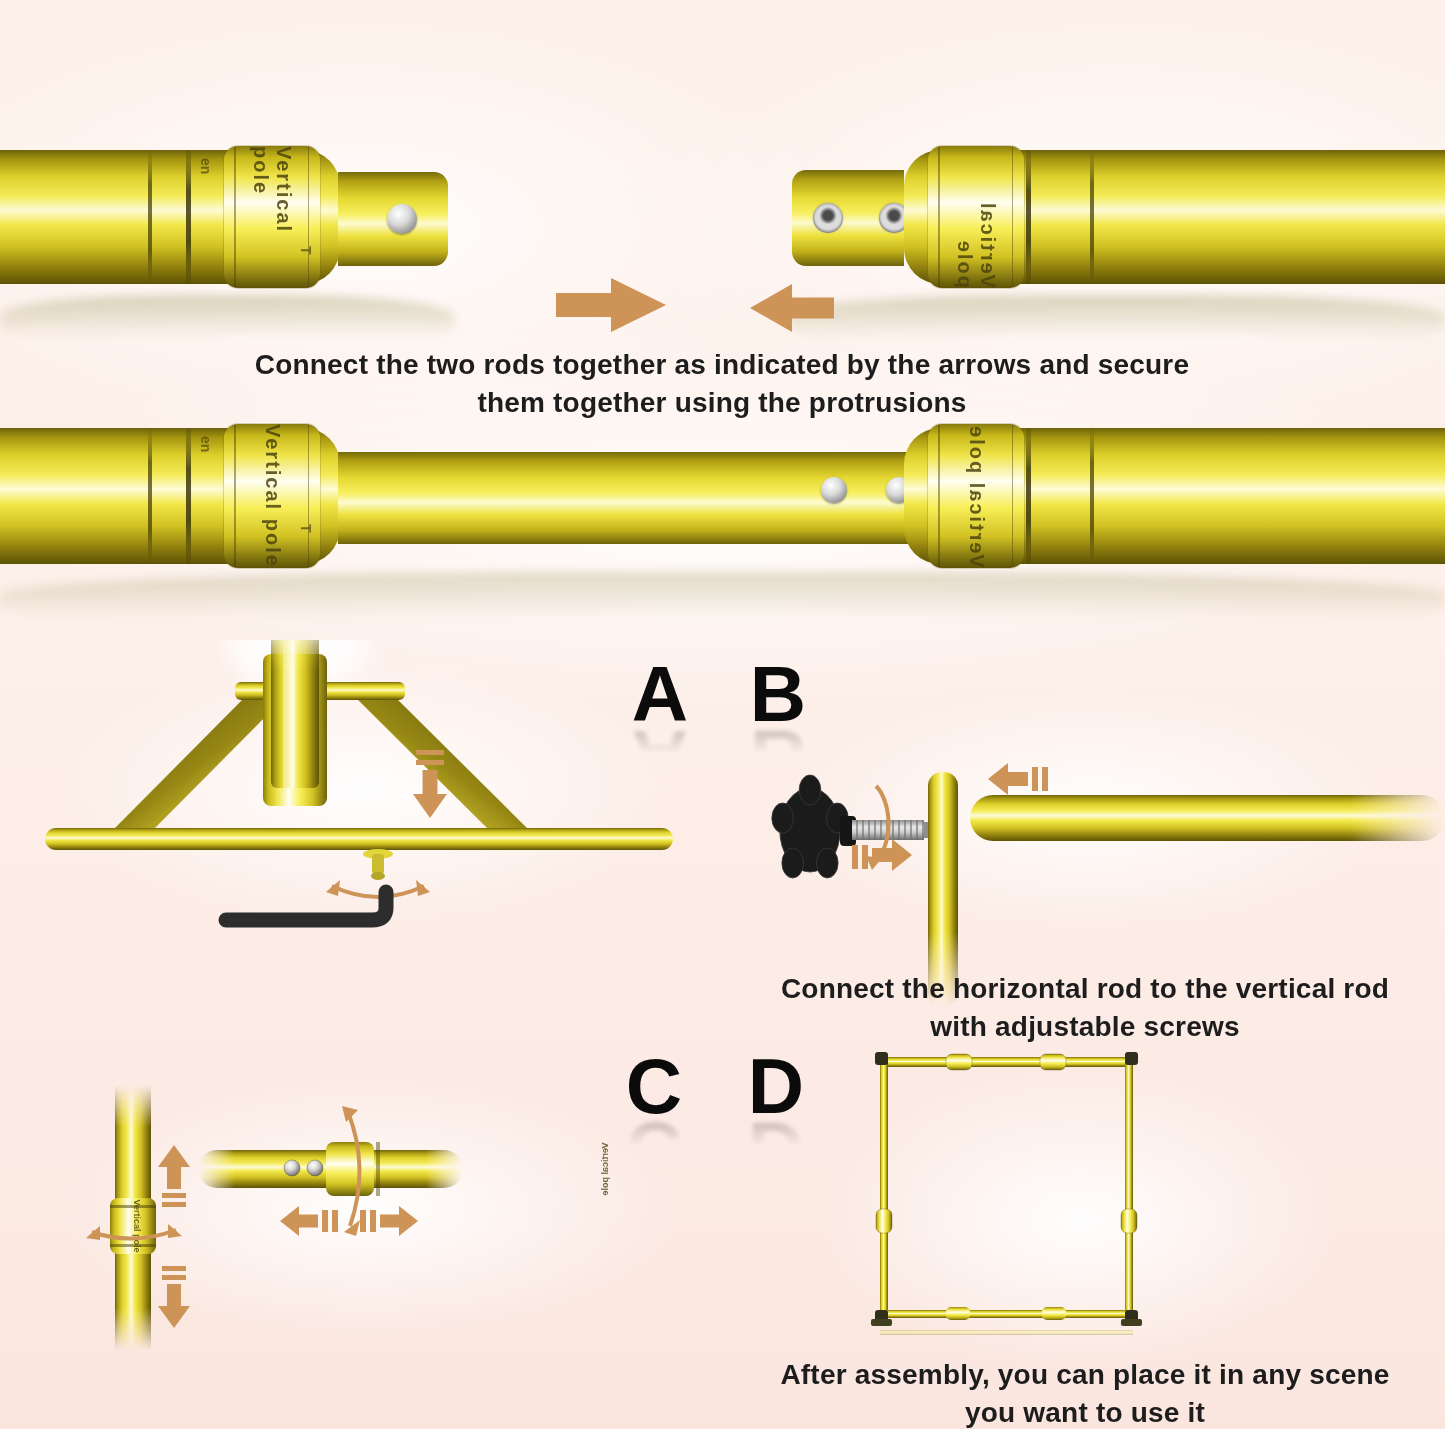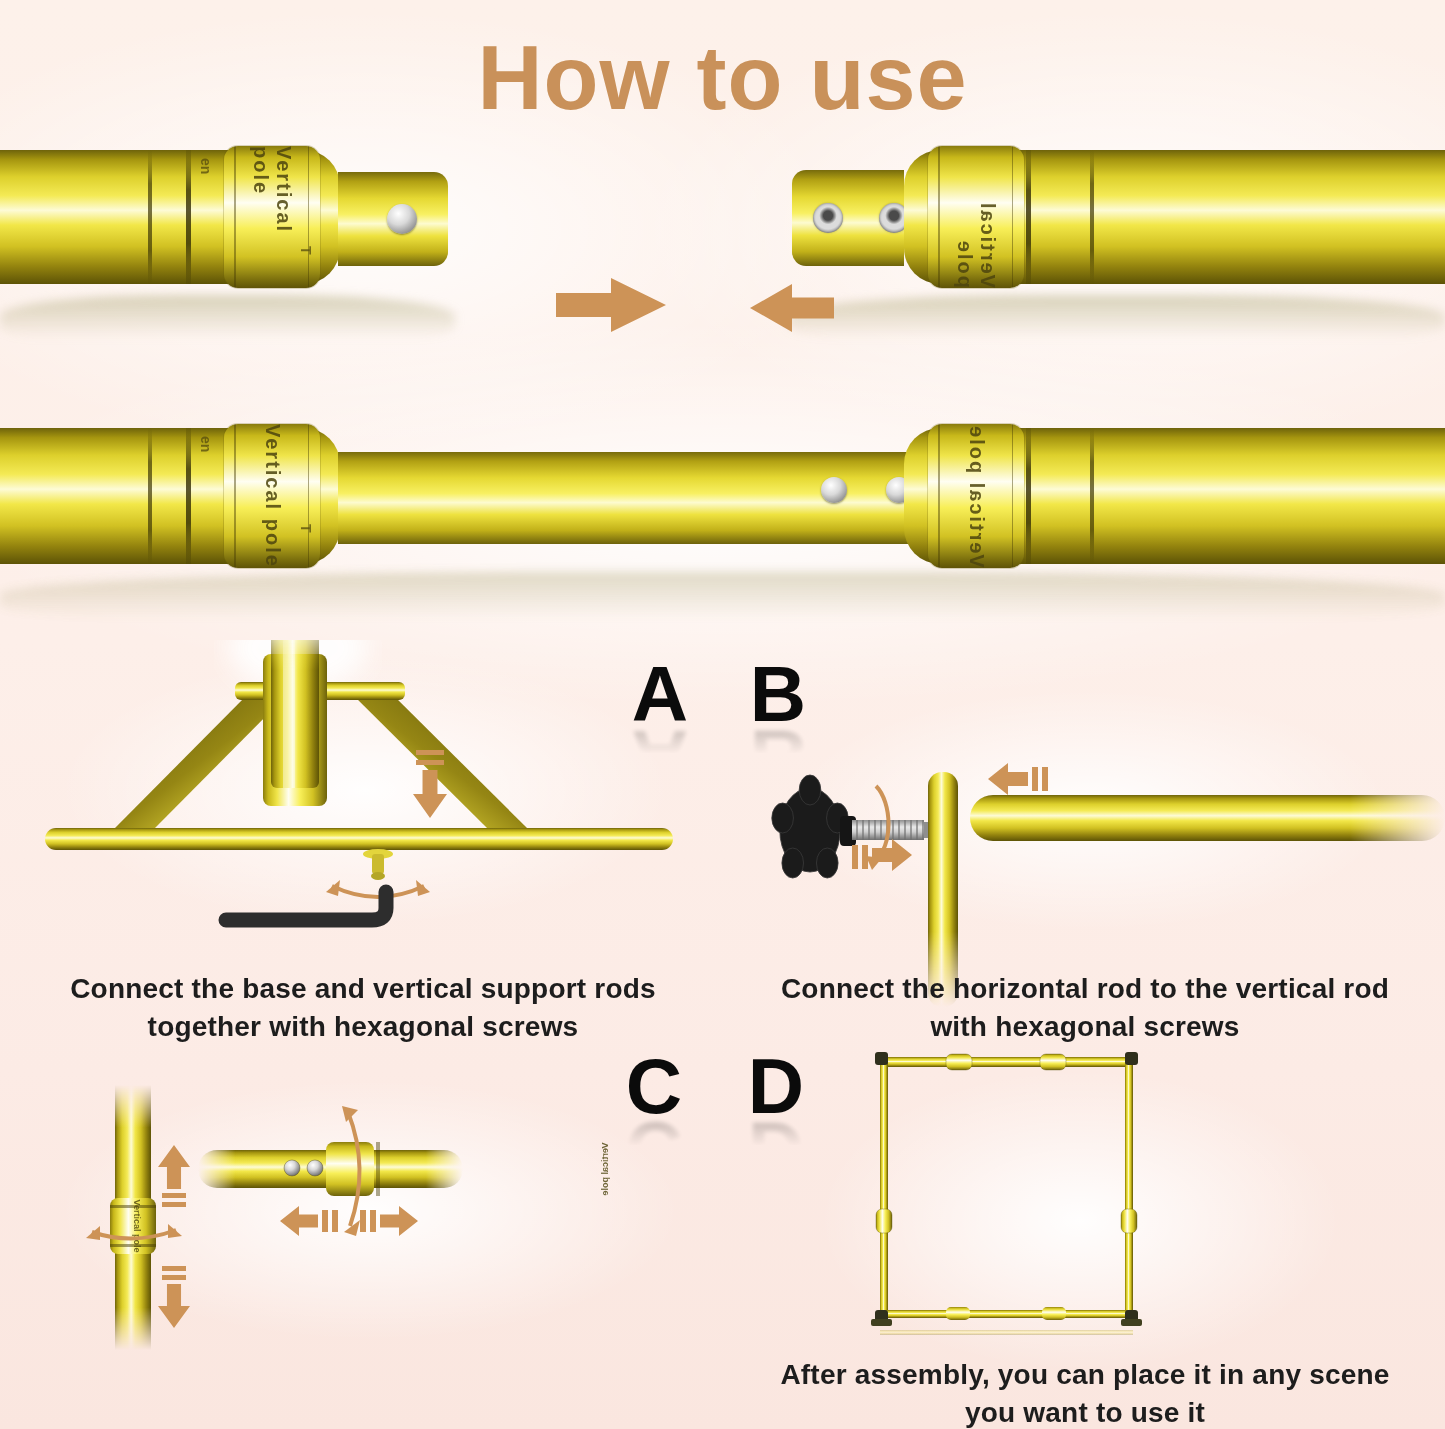--- a/index.html
+++ b/index.html
@@ -186,21 +186,20 @@
         </mask>
       <filter id="bl">
           <feGaussianBlur stdDeviation="12"></feGaussianBlur>
         </filter>
       <pattern id="thr" width="6" height="24" patternUnits="userSpaceOnUse">
         <line x1="3" y1="0" x2="3" y2="24" stroke="#6d6d6d" stroke-width="2"></line>
       </pattern>
     </defs>
   </svg>
 
-  <div class="title">How to use</div>
 
   <div class="glow" style="left:60px;top:655px;width:610px;height:270px"></div>
   <div class="glow" style="left:790px;top:690px;width:600px;height:240px"></div>
   <div class="glow" style="left:60px;top:1080px;width:620px;height:260px"></div>
   <div class="glow" style="left:820px;top:1070px;width:520px;height:300px"></div>
 
   <div>
 
     <div class="refl" style="left:0;top:295px;width:455px;height:52px"></div>
     <div class="shaft cap-r" style="left:0;top:150px;width:340px;height:134px"></div>
@@ -222,20 +221,21 @@
     <div class="collar" style="left:928px;top:146px;width:96px;height:142px">
       <span class="vtext mir">Vertical pole</span>
     </div>
     <div class="ringline" style="left:1026px;top:150px;height:134px"></div>
     <div class="groove" style="left:1090px;top:150px;height:134px"></div>
 
     <div class="arr r" style="left:556px;top:278px;width:110px;height:54px"></div>
     <div class="arr l" style="left:750px;top:284px;width:84px;height:48px"></div>
   </div>
 
+  <div class="cap" style="left:242px;top:346px;width:960px">Connect the two rods together as indicated by the arrows and secure them together using the protrusions</div>
 
   <div>
     <div class="refl" style="left:0;top:572px;width:1445px;height:56px;opacity:.8"></div>
     <div class="shaft cap-r" style="left:0;top:428px;width:340px;height:136px"></div>
     <div class="groove" style="left:148px;top:428px;height:136px"></div>
     <div class="ringline" style="left:186px;top:428px;height:136px"></div>
     <span class="vtext-sm" style="left:198px;top:436px">en</span>
     <div class="collar" style="left:224px;top:424px;width:96px;height:144px">
       <span class="vtext">Vertical pole</span>
     </div>
@@ -356,17 +356,16 @@
   </div>
   <div class="letter" style="left:610px;top:1046px">
     <div class="lt">C</div>
     <div class="lt mir">C</div>
   </div>
   <div class="letter" style="left:732px;top:1046px">
     <div class="lt">D</div>
     <div class="lt mir">D</div>
   </div>
 
-  <div class="cap" style="left:43px;top:970px;width:640px">Connect the base and vertical support rods together with hexagonal screws</div>
-  <div class="cap" style="left:765px;top:970px;width:640px">Connect the horizontal rod to the vertical rod with hexagonal screws</div>
+  <div class="cap" style="left:765px;top:970px;width:640px">Connect the horizontal rod to the vertical rod with adjustable screws</div>
   <div class="cap" style="left:765px;top:1356px;width:640px">After assembly, you can place it in any scene you want to use it</div>
 
 </div>
 
 </body></html>

